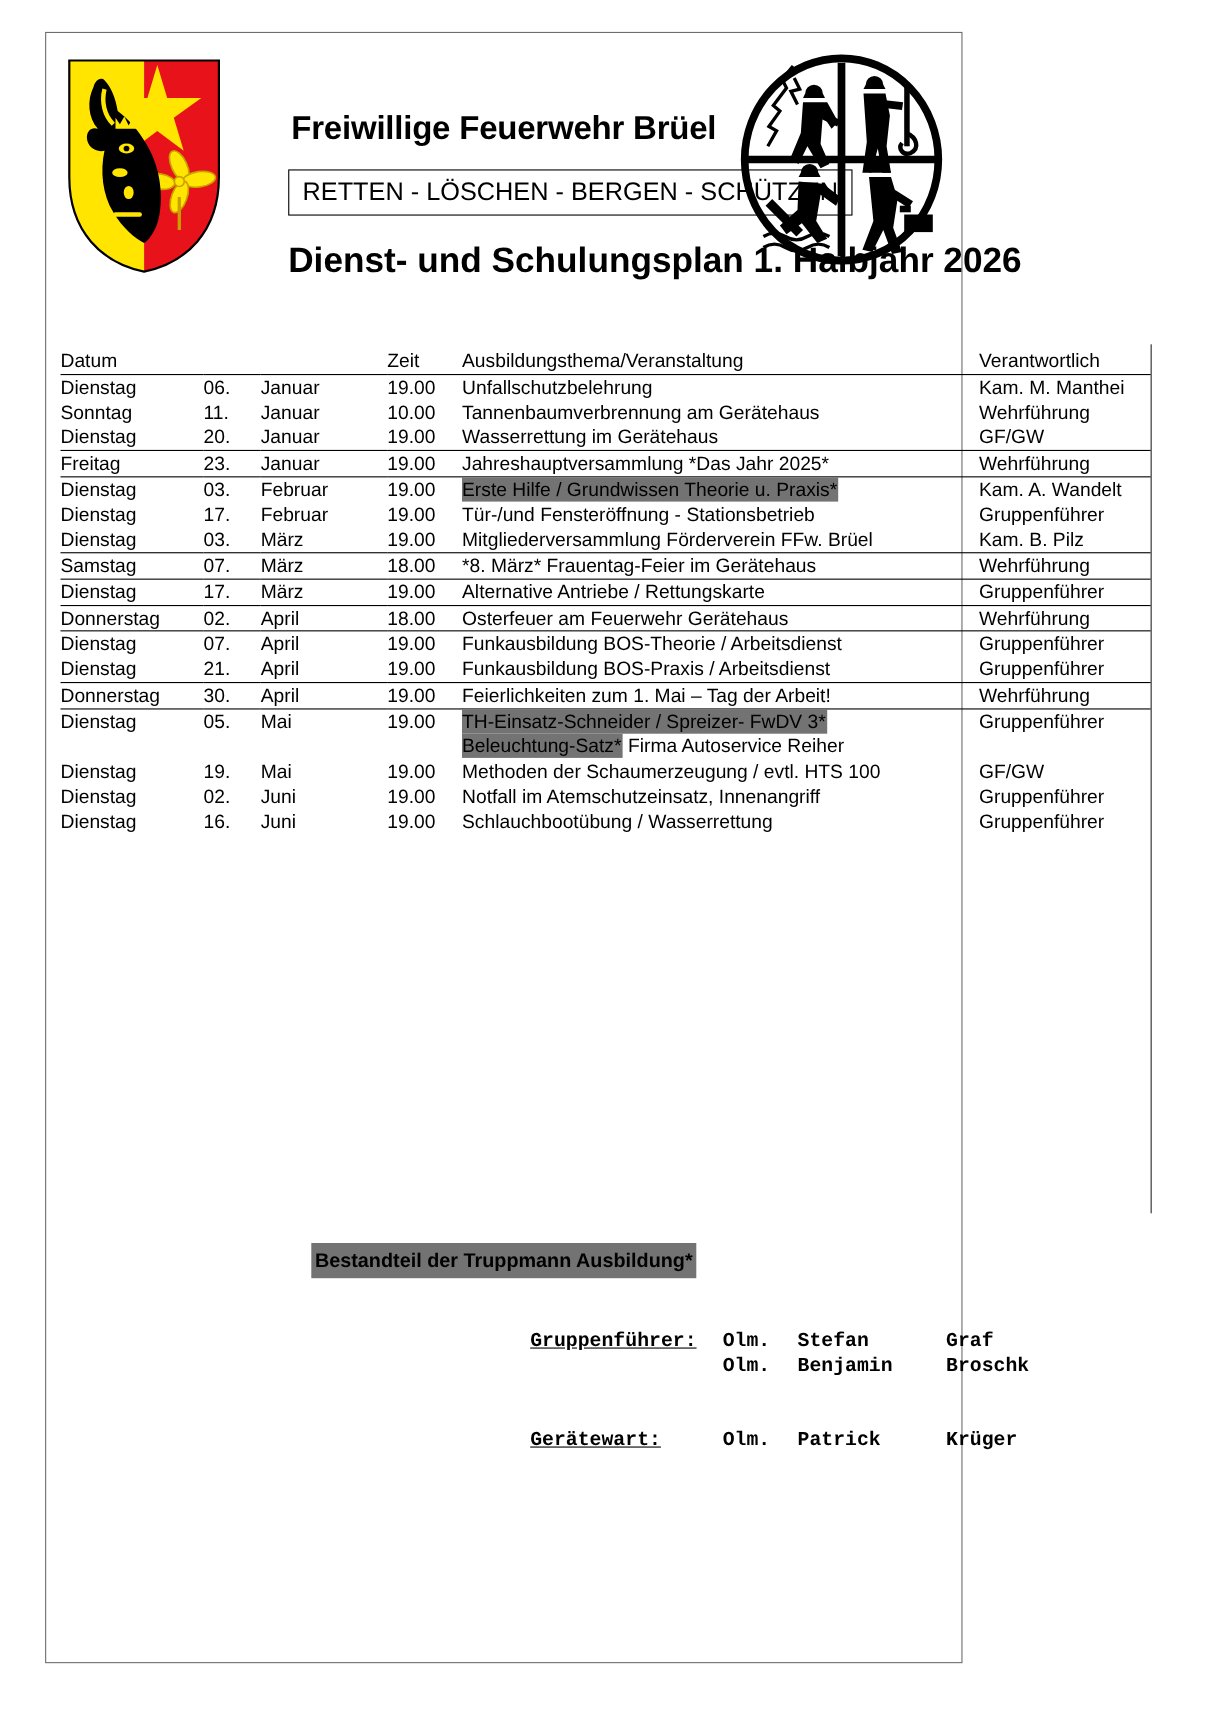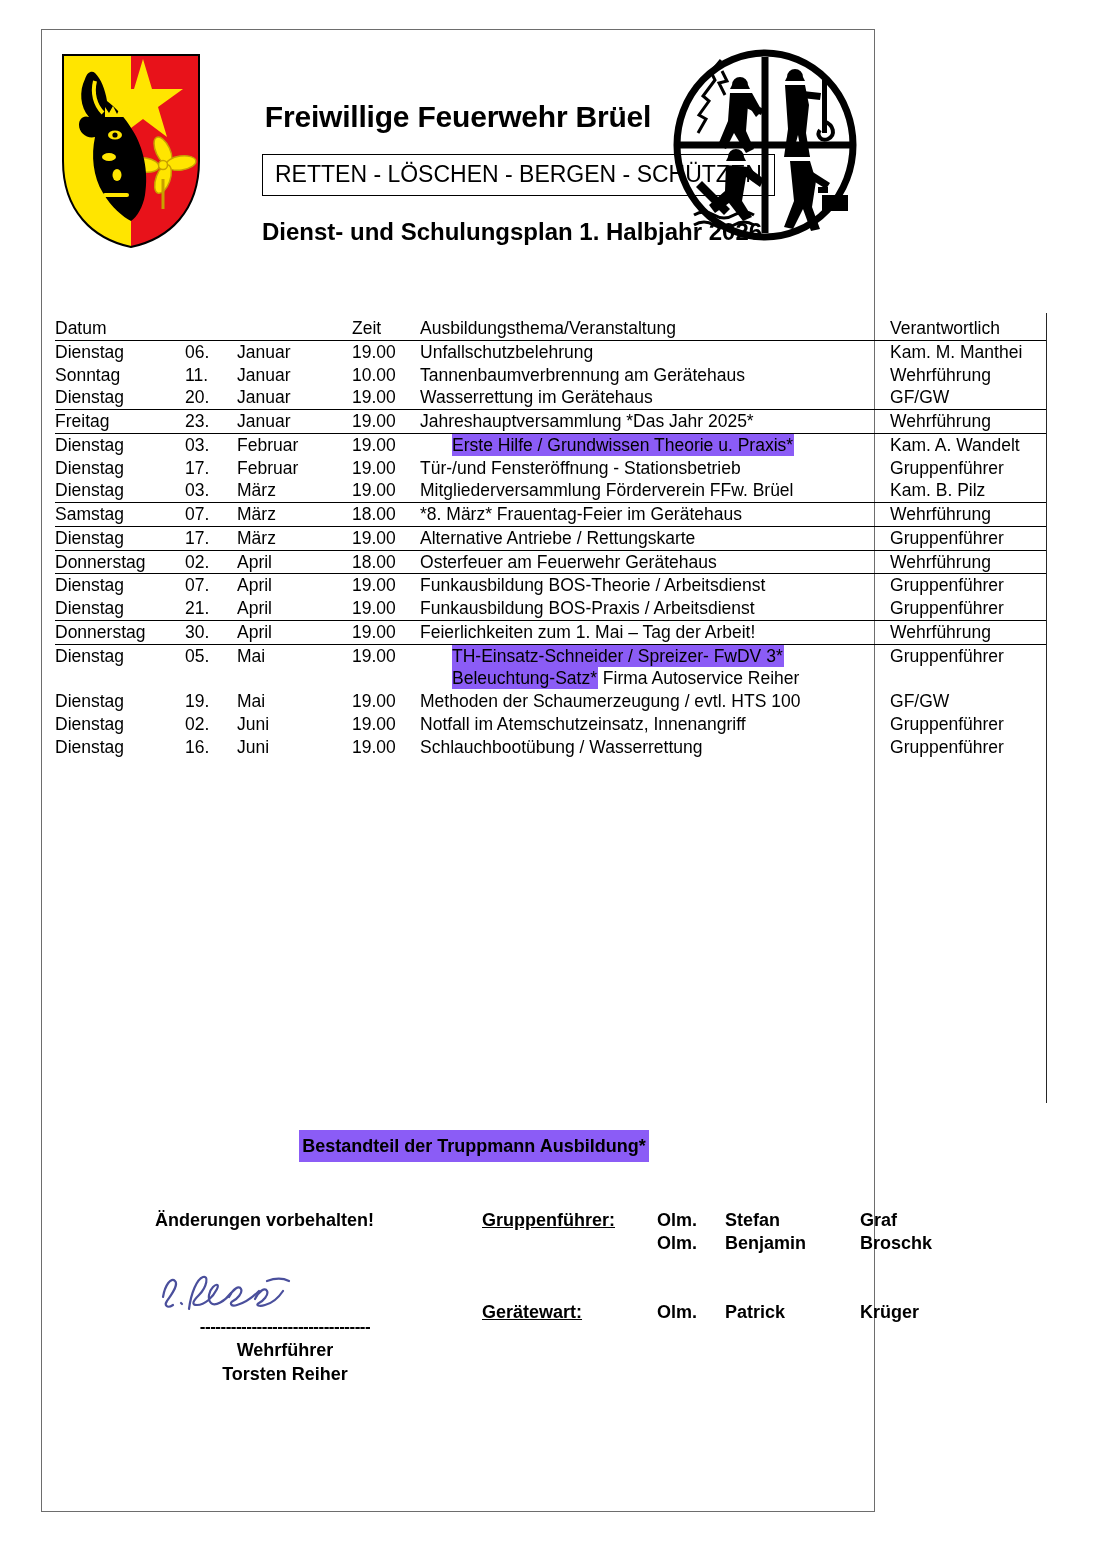--- a/index.html
+++ b/index.html
@@ -66,21 +66,21 @@
     display: inline-block;
     border: 1.5px solid #000;
     padding: 6px 12px 7px 12px;
     margin-top: 20px;
     font-size: 23px;
     font-weight: normal;
     white-space: nowrap;
   }
   #plan-title {
     margin-top: 22px;
-    font-size: 24px;
+    font-size: 32px;
     font-weight: bold;
     white-space: nowrap;
   }
 
   
   #schedule {
     position: absolute;
     left: 13px;
     top: 287px;
     width: 991px;
@@ -121,23 +121,22 @@
     padding-top: 13px;
     padding-bottom: 12px;
   }
   tr.head td { padding-top: 0; padding-bottom: 7px; }
 
   
   tr.rule-top td { border-top: 1.6px solid #000; }
   tr.rule-bottom td { border-bottom: 1.6px solid #000; }
   tr.head td { border-bottom: 1.6px solid #000; margin-top: 28px; }
   .hl {
-    background: #8b5cf6;
+    background: #737373;
     padding: 1px 1px 1px 0;
-    margin-left: 32px;
   }
 
   td.num { padding-right: 4px; }
 
   
   #vrule {
     position: absolute;
     left: 1004px;
     top: 283px;
     width: 1px;
@@ -200,21 +199,21 @@
     font-weight: bold;
     margin-top: 3px;
   }
 
   #footer-right {
     position: absolute;
     left: 440px;
     top: 0;
     width: 560px;
   }
-  #footer-right table { border-collapse: collapse; }
+  #footer-right table { border-collapse: collapse; font-family: Liberation Mono, monospace; }
   #footer-right td {
     font-size: 18px;
     font-weight: bold;
     padding: 0 0 2px 0;
     vertical-align: top;
     white-space: nowrap;
   }
   td.role { width: 175px; }
   td.role span { text-decoration: underline; }
   td.rank { width: 68px; }
@@ -484,44 +483,20 @@
         </tbody>
     </table>
   </div>
 
   <div id="truppmann-note">
     <span class="hl">Bestandteil der Truppmann Ausbildung*</span>
   </div>
 
   <div id="footer">
 
-    <div id="footer-left">
-      <div id="aenderungen">Änderungen vorbehalten!</div>
-
-      <div id="signature">
-        <svg width="150" height="58" viewBox="0 0 150 58">
-          <g fill="none" stroke="#4a4f9c" stroke-width="2.2" stroke-linecap="round">
-            <path d="M8,34 C10,22 16,14 20,18 C24,22 16,32 12,38 C9,42 12,46 18,42"></path>
-            <path d="M26,40 l1,1"></path>
-            <path d="M34,46 C36,30 42,16 48,14 C54,12 52,24 44,32 C38,38 36,42 42,42
-                     C50,42 58,34 62,26 C64,22 62,20 58,24 C54,28 52,36 56,40
-                     C60,44 70,38 76,30"></path>
-            <path d="M74,34 C78,26 84,22 86,26 C88,30 82,36 78,38 C74,40 76,44 82,42
-                     C90,40 98,34 104,28"></path>
-            <path d="M100,36 C104,28 110,24 112,28 C114,32 108,38 104,40
-                     C100,42 104,44 110,42 C118,40 124,34 128,28"></path>
-            <path d="M112,18 C120,15 128,15 134,18"></path>
-          </g>
-        </svg>
-      </div>
-
-      <div id="dashline">---------------------------------</div>
-      <div id="wehrfuehrer-role">Wehrführer</div>
-      <div id="wehrfuehrer-name">Torsten Reiher</div>
-    </div>
 
     <div id="footer-right">
       <table>
           <tbody id="roles-body">
             <tr>
               <td class="role"><span>Gruppenführer:</span></td>
               <td class="rank">Olm.</td>
               <td class="first">Stefan</td>
               <td class="last">Graf</td>
             </tr>

